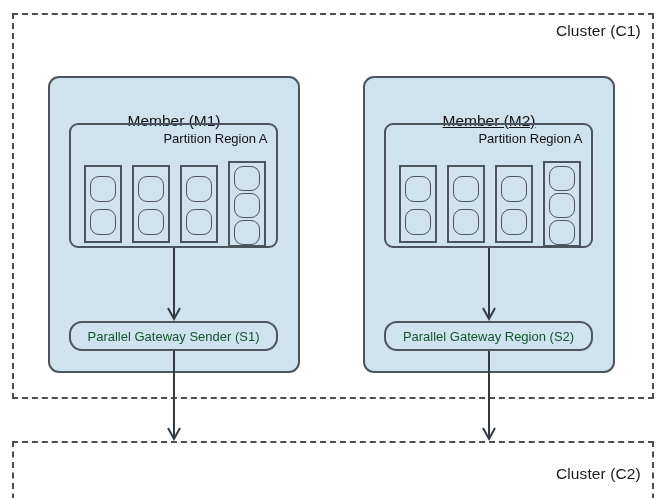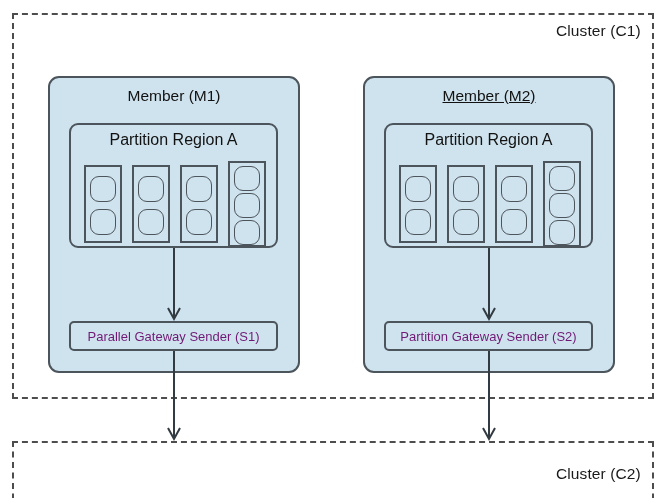--- a/index.html
+++ b/index.html
@@ -41,37 +41,39 @@
     box-sizing: border-box;
   }
   .member-title {
     position: absolute;
     left: 0;
     right: 12px;
     text-align: center;
     font-size: 15.5px;
     color: #121212;
     white-space: nowrap;
+    margin-top: 25px;
   }
   
   .region {
     position: absolute;
     background: transparent;
     border: 2px solid #4c545c;
     border-radius: 9px;
     box-sizing: border-box;
   }
   .region-title {
     position: absolute;
     left: 0;
     right: 0;
     text-align: center;
-    font-size: 16px;
+    font-size: 13px;
     color: #121212;
     white-space: nowrap;
+    padding-left: 42px;
   }
   
   .bucket-col {
     position: absolute;
     border: 2px solid #4c545c;
     background: transparent;
     box-sizing: border-box;
     display: flex;
     flex-direction: column;
     align-items: center;
@@ -82,28 +84,28 @@
     height: 26px;
     border: 1.6px solid #4c545c;
     border-radius: 9px;
     box-sizing: border-box;
     background: transparent;
   }
   
   .sender {
     position: absolute;
     border: 2px solid #4c545c;
-    border-radius: 5px;
+    border-radius: 13px;
     background: transparent;
     box-sizing: border-box;
     display: flex;
     align-items: center;
     justify-content: center;
     font-size: 13px;
-    color: #701a75;
+    color: #14532d;
     white-space: nowrap;
   }
   
   .arrow-svg {
     position: absolute;
     left: 0;
     top: 0;
     width: 666px;
     height: 498px;
     overflow: visible;
@@ -175,21 +177,21 @@
   <div class="bucket-col" style="left:495px; top:165px; width:38px; height:78px; padding-top:9px; gap:7px;">
     <div class="bucket"></div>
     <div class="bucket"></div>
   </div>
   <div class="bucket-col" style="left:543px; top:161px; width:38px; height:86px; padding-top:3px; gap:2px;">
     <div class="bucket"></div>
     <div class="bucket"></div>
     <div class="bucket"></div>
   </div>
 
-  <div class="sender" style="left:384px; top:321px; width:209px; height:30px;">Partition Gateway Sender (S2)</div>
+  <div class="sender" style="left:384px; top:321px; width:209px; height:30px;">Parallel Gateway Region (S2)</div>
 
   <svg class="arrow-svg" viewBox="0 0 666 498">
 
     <g>
       <line class="arrow-line" x1="174" y1="248" x2="174" y2="318"></line>
       <polyline class="arrow-head" points="168,308 174,319 180,308"></polyline>
     </g>
 
     <g>
       <line class="arrow-line" x1="174" y1="351" x2="174" y2="438"></line>

